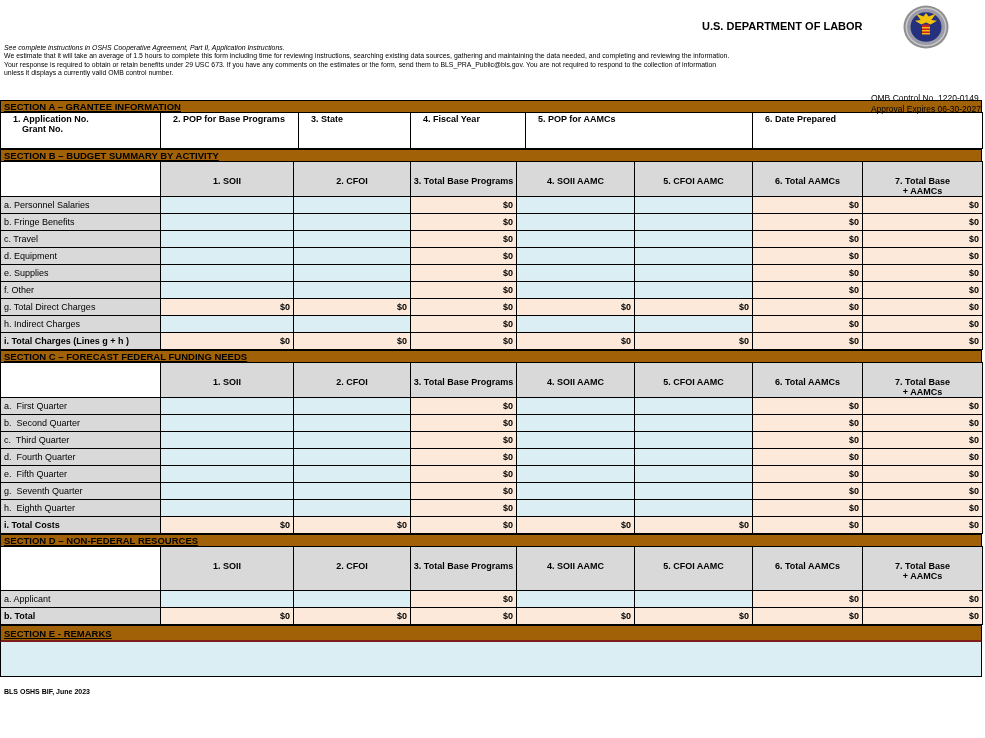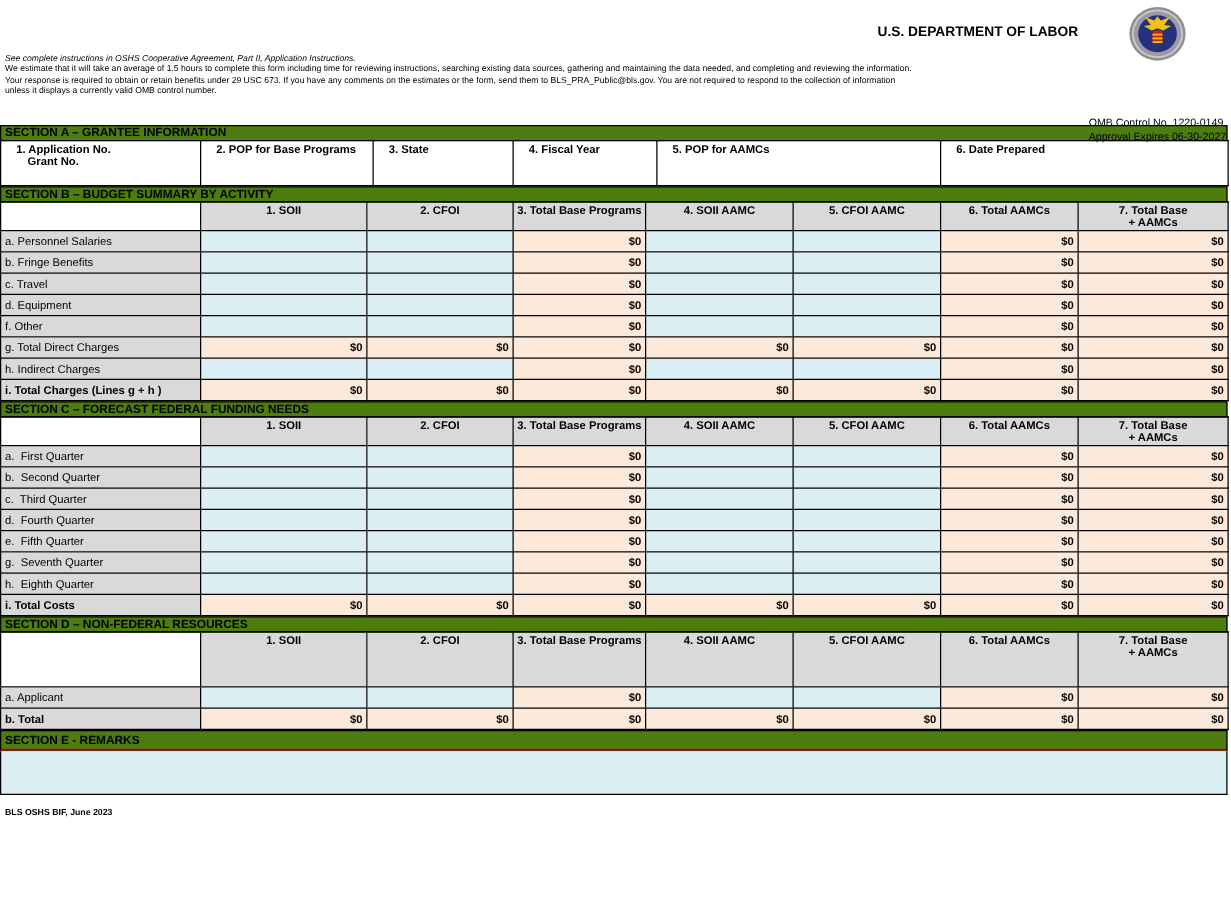--- a/index.html
+++ b/index.html
@@ -10,35 +10,35 @@
   
   .header { position:relative; height:100px; }
   .agency { position:absolute; left:4px; top:3px; font-size:11.5px; font-weight:bold; line-height:12.8px; }
   .dept { position:absolute; left:702px; top:4px; font-size:11px; font-weight:bold;margin-top:16px; }
   .seal { position:absolute; left:903px; top:5px; }
   .instr { position:absolute; left:4px; top:44px; font-size:6.9px; line-height:8.3px; white-space:nowrap; }
   .instr .it { font-style:italic; }
   .omb { position:absolute; right:4px; top:93px; font-size:8.5px; line-height:10.5px; }
 
   
-  .bar { width:982px; background:#4d7c0f; border:1px solid #000; font-size:9.5px; font-weight:bold;
-         padding:0 3px; height:13px; line-height:12px; }
+  .bar { width:982px; background:#a16207; border:1px solid #000; font-size:9.5px; font-weight:bold;
+         padding:0 3px; height:13px; line-height:12px;text-decoration:underline; }
   .bar.tall { height:17px; display:flex; align-items:flex-end; border-bottom:2px solid #7f1d1d; }
 
   
   table { border-collapse:collapse; table-layout:fixed; width:982px; margin-top:-1px; }
   td, th { border:1px solid #000; overflow:hidden; }
 
   
   .fields td { height:36px; background:#fff; vertical-align:top; font-size:9px; font-weight:bold; padding:1px 12px; }
   .fields .sub { padding-left:9px; }
 
   
   thead th { background:#d9d9d9; font-size:9px; font-weight:bold; vertical-align:top;
-             padding-top:1px; height:23px; white-space:pre-line; text-align:center; }
+             padding-top:14px; height:23px; white-space:pre-line; text-align:center; }
   thead th.corner { background:#fff; }
   table.tall-head thead th { height:44px; }
   tbody td { height:17px; font-size:9px; }
   .rowlabel { background:#d9d9d9; text-align:left; padding:0 3px; white-space:pre-wrap;margin-top:32px; }
   .rowlabel.b { font-weight:bold; }
   .in   { background:#daeef3; }
   .calc { background:#fde9d9; text-align:right; font-weight:bold; padding-right:3px; }
 
   
   .remarks { width:982px; height:35px; background:#daeef3; border:1px solid #000; border-top:0; margin-top:0; }
@@ -175,20 +175,30 @@
           <td class="rowlabel">d. Equipment</td>
           <td class="in"></td>
           <td class="in"></td>
           <td class="calc">$0</td>
           <td class="in"></td>
           <td class="in"></td>
           <td class="calc">$0</td>
           <td class="calc">$0</td>
         </tr>
         <tr>
+          <td class="rowlabel">e. Supplies</td>
+          <td class="in"></td>
+          <td class="in"></td>
+          <td class="calc">$0</td>
+          <td class="in"></td>
+          <td class="in"></td>
+          <td class="calc">$0</td>
+          <td class="calc">$0</td>
+        </tr>
+        <tr>
           <td class="rowlabel">f. Other</td>
           <td class="in"></td>
           <td class="in"></td>
           <td class="calc">$0</td>
           <td class="in"></td>
           <td class="in"></td>
           <td class="calc">$0</td>
           <td class="calc">$0</td>
         </tr>
         <tr>

